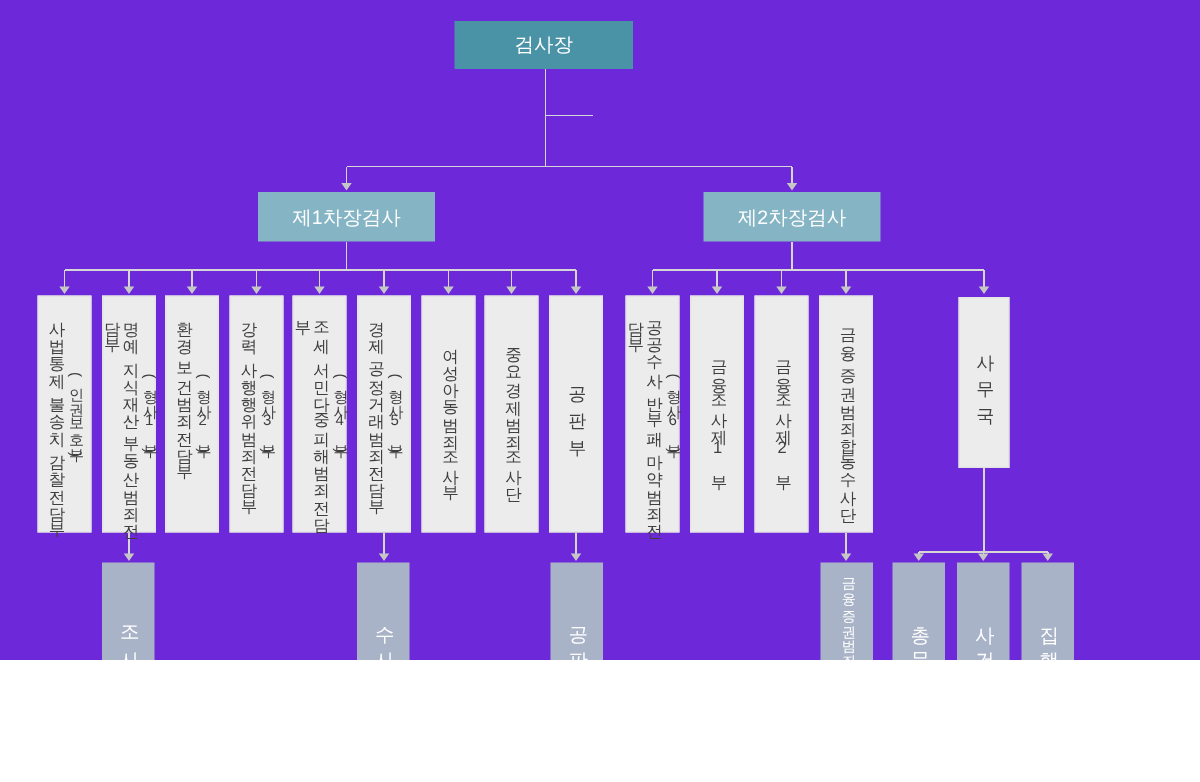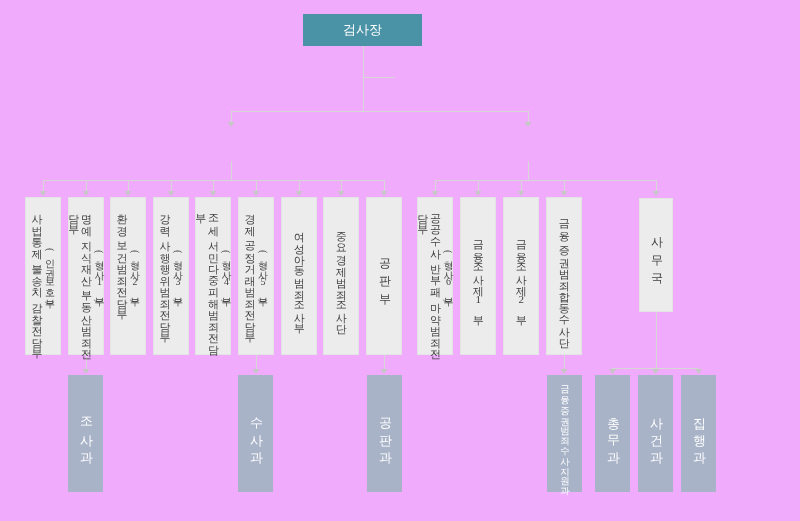--- a/index.html
+++ b/index.html
@@ -1,20 +1,19 @@
 <!DOCTYPE html>
 <html><head>
 <meta charset="utf-8">
 <style>
   html,body { margin:0; padding:0; background:#ffffff; }
   body { font-family:"Liberation Sans","DejaVu Sans",sans-serif; }
   #stage {
-    position:relative; width:800px; height:521px; background:#f0abfc;
+    position:relative; width:800px; height:440px; background:#6d28d9;
     overflow:hidden;
-    font-family:Liberation Serif, serif;
   }
   svg.connectors { position:absolute; left:0; top:0; pointer-events:none; }
 
   .box { position:absolute; box-sizing:border-box; display:flex;
          align-items:center; justify-content:center; }
 
   
   .teal       { background:#4a92a6; color:#ffffff; font-size:13px; }
   .teal-light { background:#85b4c4; color:#ffffff; font-size:13px; }
 
@@ -72,21 +71,27 @@
       M380.5 369 L387.5 369 L384 374 Z M560.5 369 L567.5 369 L564 374 Z
       M609 369 L616 369 L612.5 374 Z  M652 369 L659 369 L655.5 374 Z
       M695 369 L702 369 L698.5 374 Z"></path>
   </svg>
 
   <div class="box teal" style="left:303px;top:14px;width:119px;height:32px">
     <span>검사장</span>
   </div>
 
 
+  <div class="box teal-light" style="left:172px;top:128px;width:118px;height:33px">
+    <span>제1차장검사</span>
+  </div>
 
+  <div class="box teal-light" style="left:469px;top:128px;width:118px;height:33px">
+    <span>제2차장검사</span>
+  </div>
 
   <div class="box dept" style="left:25px">
     <span class="main vtext">사법통제·불송치·감찰전담부</span>
     <span class="sub vtext">(인권보호부)</span>
   </div>
   <div class="box dept" style="left:68px">
     <span class="main vtext">명예·지식재산·부동산범죄전담부</span>
     <span class="sub vtext">(형사 <span class="vnum">1</span> 부)</span>
   </div>
   <div class="box dept" style="left:110px">

